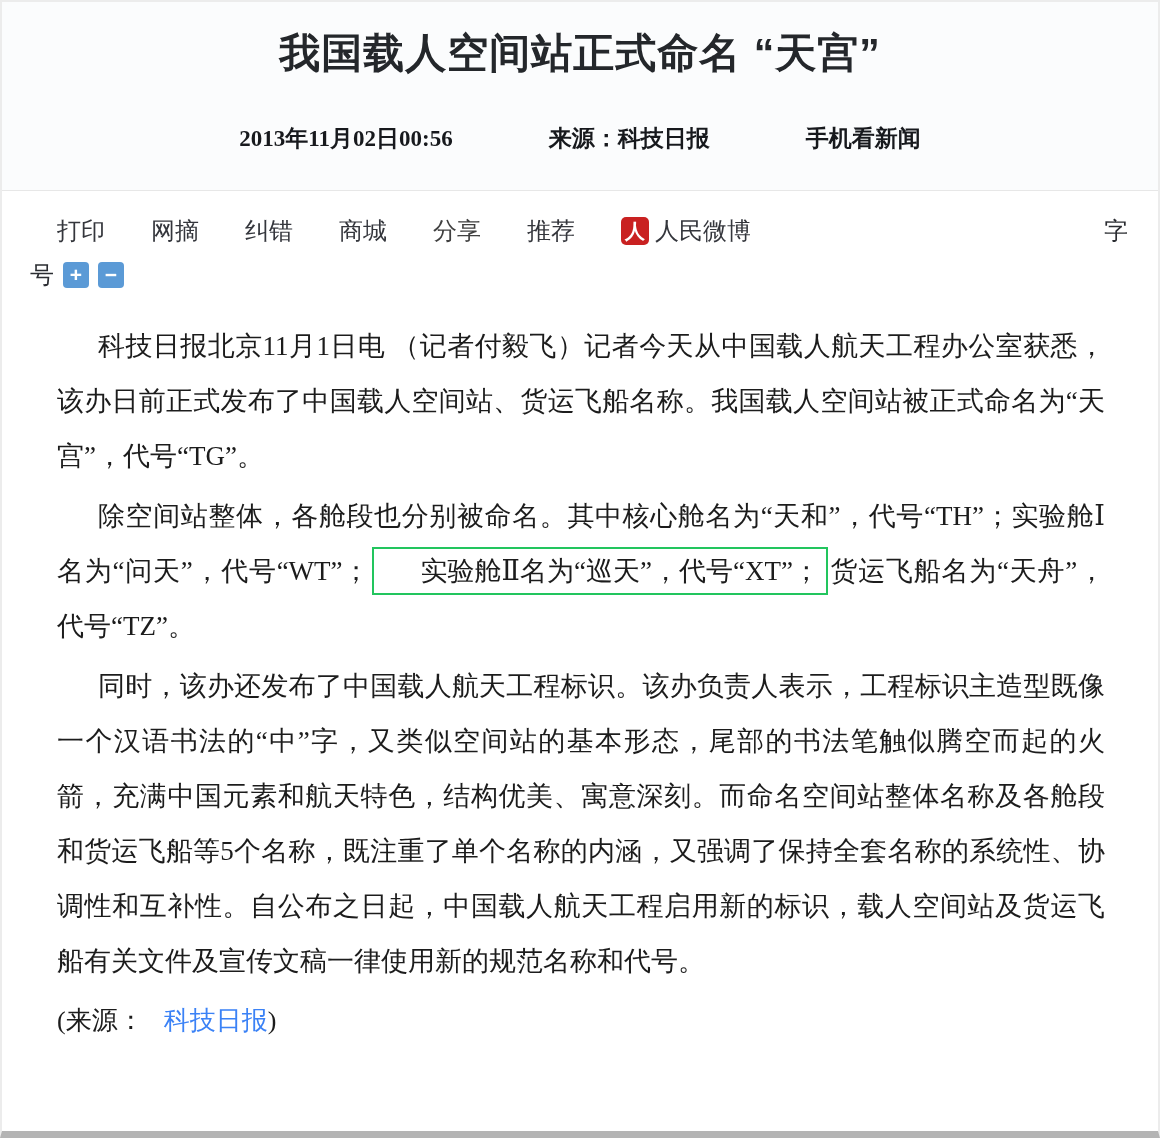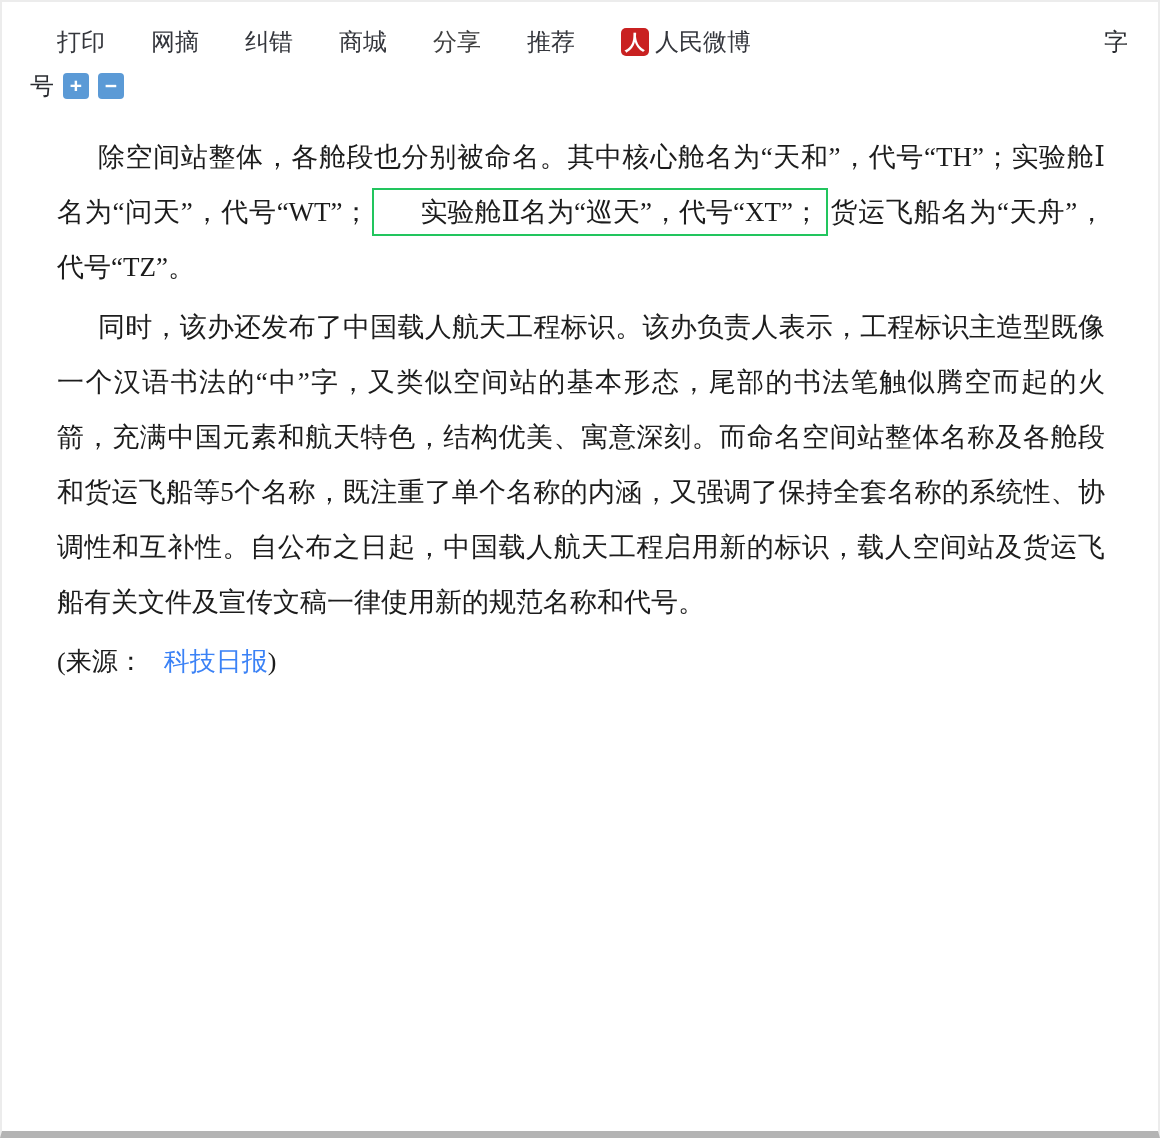--- a/index.html
+++ b/index.html
@@ -54,20 +54,28 @@
     line-height:44px;margin:0 2px;vertical-align:baseline;
   }
   .source-line{margin:8px 0 0 0;font-size:26px;line-height:48px;}
   .source-link{color:#3b82f6;text-decoration:none;cursor:pointer;margin-left:20px;}
 </style>
 </head>
 <body>
 
 <div class="page">
 
+  <header class="article-header">
+    <h1 class="page-title">我国载人空间站正式命名 “天宫”</h1>
+    <div class="meta-row">
+      <span>2013年11月02日00:56</span>
+      <span>来源：科技日报</span>
+      <span>手机看新闻</span>
+    </div>
+  </header>
 
   <div class="toolbar">
     <div class="toolbar-row1">
       <span class="tb-item">打印</span>
       <span class="tb-item">网摘</span>
       <span class="tb-item">纠错</span>
       <span class="tb-item">商城</span>
       <span class="tb-item tb-share">分享</span>
       <span class="tb-item">推荐</span>
       <span class="weibo">
@@ -78,20 +86,21 @@
     </div>
     <div class="toolbar-row2">
       <span>号</span>
       <span class="fs-btn">+</span>
       <span class="fs-btn">−</span>
     </div>
   </div>
 
   <article class="article-body">
 
+    <p class="body-p">科技日报北京11月1日电 （记者付毅飞）记者今天从中国载人航天工程办公室获悉，该办日前正式发布了中国载人空间站、货运飞船名称。我国载人空间站被正式命名为“天宫”，代号“TG”。</p>
 
     <p class="body-p"><span>除空间站整体，各舱段也分别被命名。其中核心舱名为“天和”，代号“TH”；实验舱Ⅰ名为“问天”，代号“WT”；</span><span class="hl-box"><span>实验舱Ⅱ名为“巡天”，代号“XT”；</span></span><span>货运飞船名为“天舟”，代号“TZ”。</span></p>
 
     <p class="body-p">同时，该办还发布了中国载人航天工程标识。该办负责人表示，工程标识主造型既像一个汉语书法的“中”字，又类似空间站的基本形态，尾部的书法笔触似腾空而起的火箭，充满中国元素和航天特色，结构优美、寓意深刻。而命名空间站整体名称及各舱段和货运飞船等5个名称，既注重了单个名称的内涵，又强调了保持全套名称的系统性、协调性和互补性。自公布之日起，中国载人航天工程启用新的标识，载人空间站及货运飞船有关文件及宣传文稿一律使用新的规范名称和代号。</p>
 
     <p class="source-line"><span>(来源：</span><a class="source-link">科技日报</a><span>)</span></p>
   </article>
 
 </div>
 

